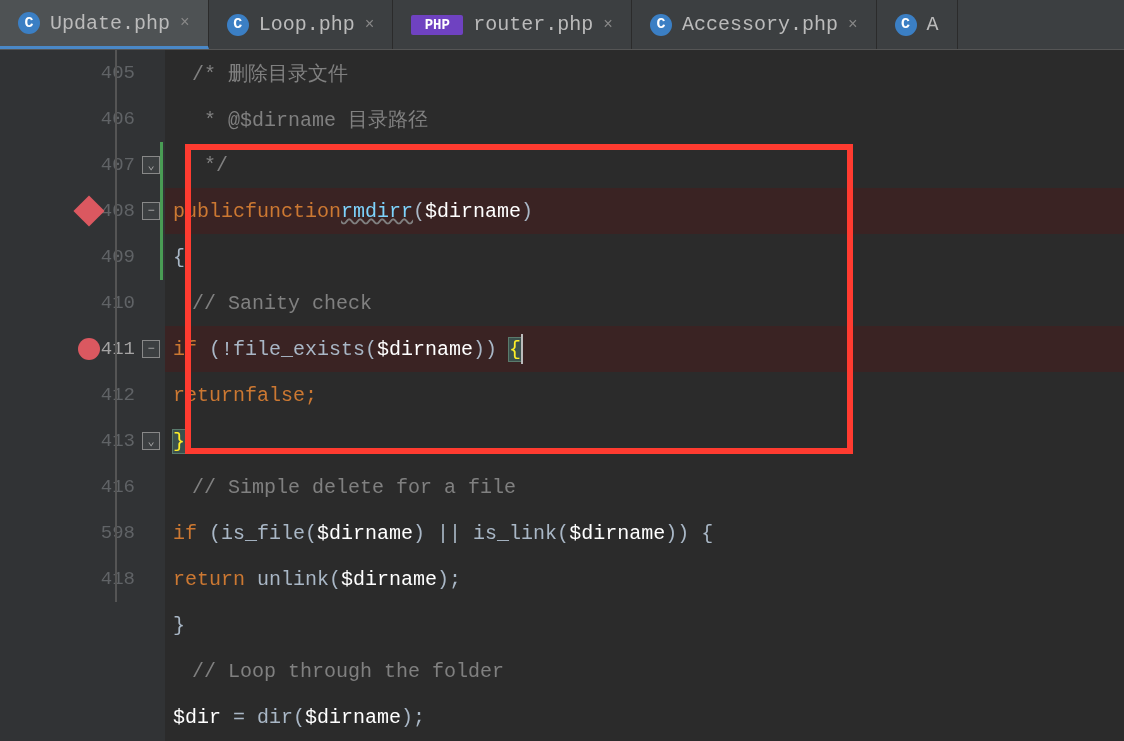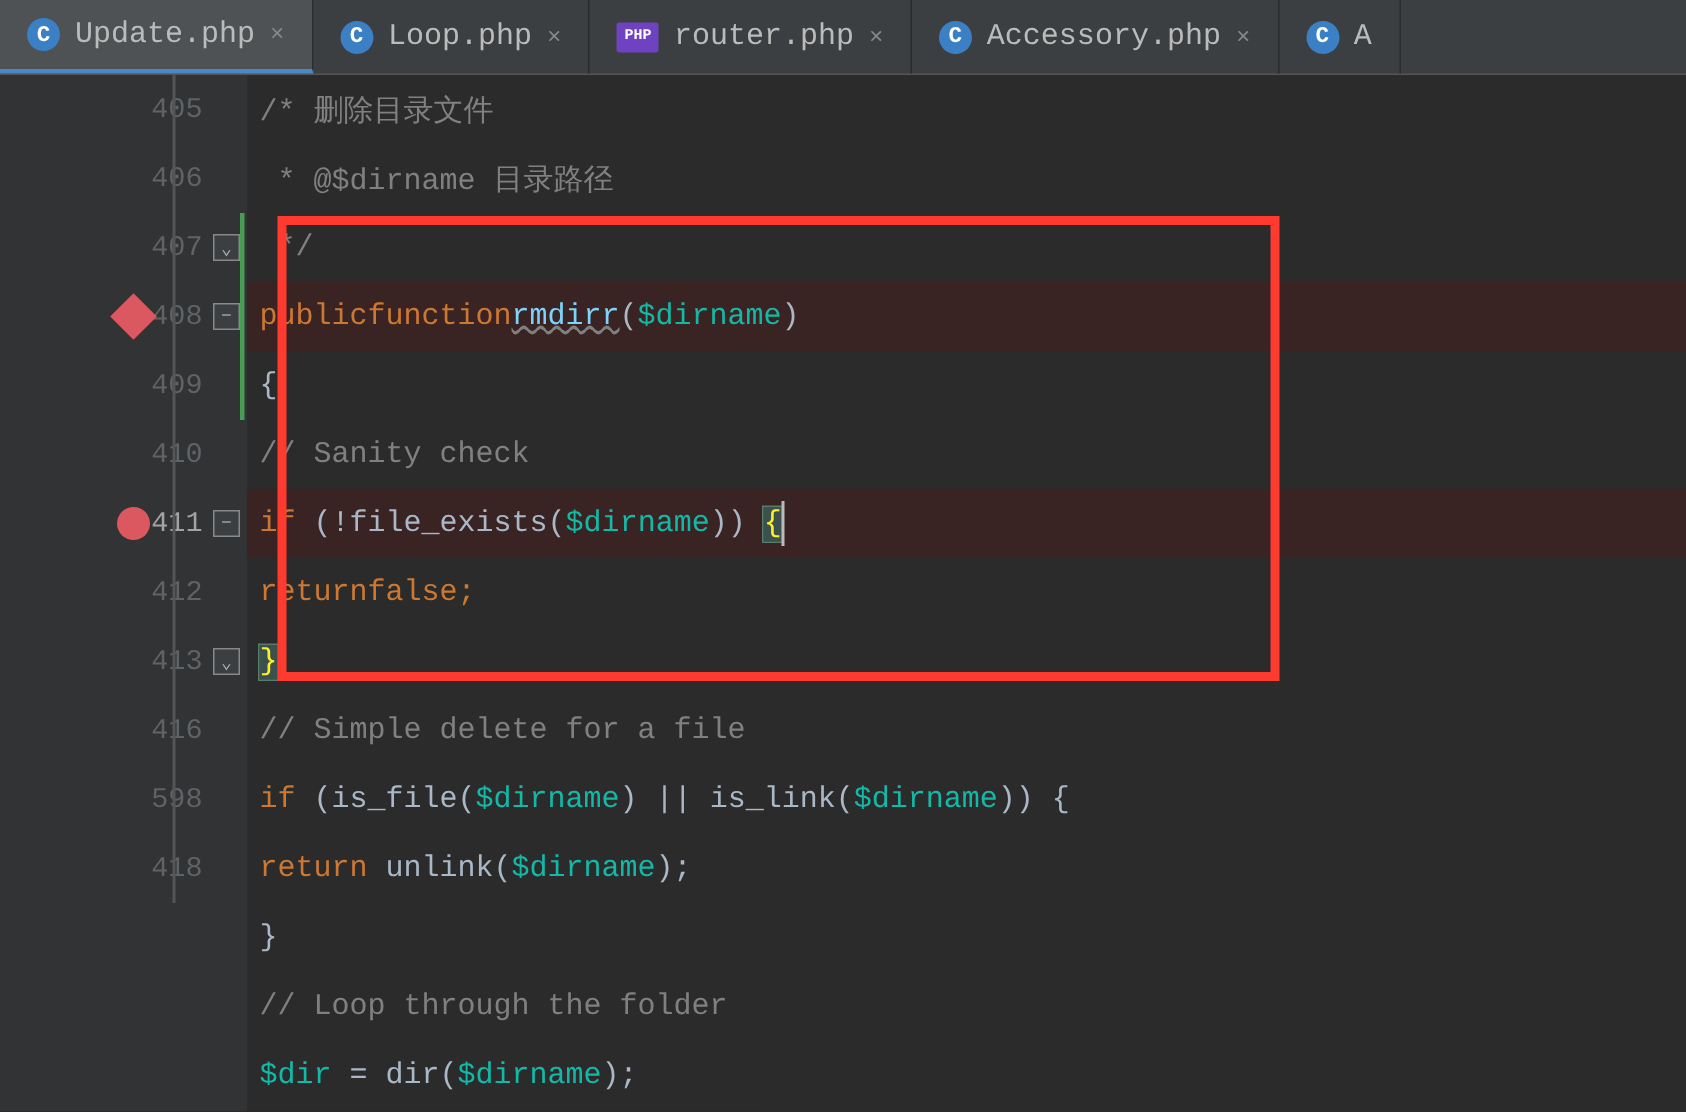--- a/index.html
+++ b/index.html
@@ -43,24 +43,24 @@
     .tab-icon.c-icon {
       background: #3b7fc4;
       border-radius: 50%;
       color: #fff;
       font-size: 15px;
       font-weight: bold;
     }
     .tab-icon.php-icon {
       background: #6f42c1;
       color: #fff;
-      font-size: 10px;
+      font-size: 14px;
       font-weight: bold;
       border-radius: 2px;
-      width: 28px;
+      width: 52px;
       height: 20px;
     }
     .close-icon {
       color: #888;
       font-size: 16px;
       cursor: pointer;
     }
     .editor {
       display: flex;
       height: calc(100% - 50px);
@@ -158,22 +158,22 @@
       pointer-events: none;
       left: 20px;
       top: 94px;
       width: 668px;
       height: 310px;
       z-index: 10;
     }
     .c-kw { color: #cc7832; }
     .c-fn { color: #7dd3fc; }
     .c-fn.wavy { text-decoration: underline wavy #808080; }
-    .c-var { color: #14b8a6; }
-    .c-cm { color: #808080; }
+    .c-var { color: #ffffff; }
+    .c-cm { color: #808080; margin-left: 19px; }
     .c-w { color: #a9b7c6; }
     .c-brace-hl {
       background: #3b514d;
       color: #ffef28;
       outline: 1px solid #5a7a6c;
     }
     .c-brace-y { color: #ffef28; background:#3b514d; outline:1px solid #5a7a6c;}
     .cursor {
       display: inline-block;
       width: 2px;

